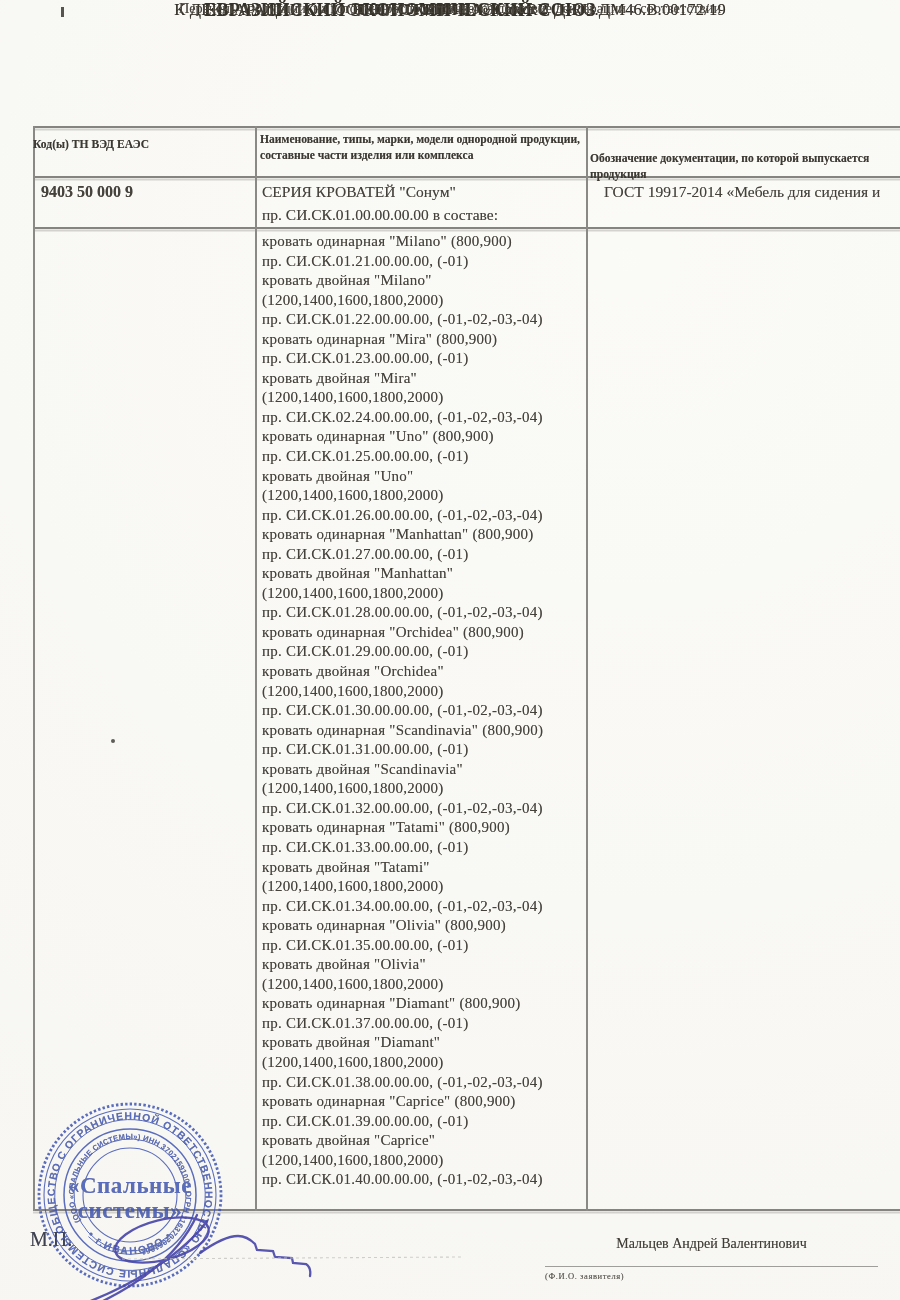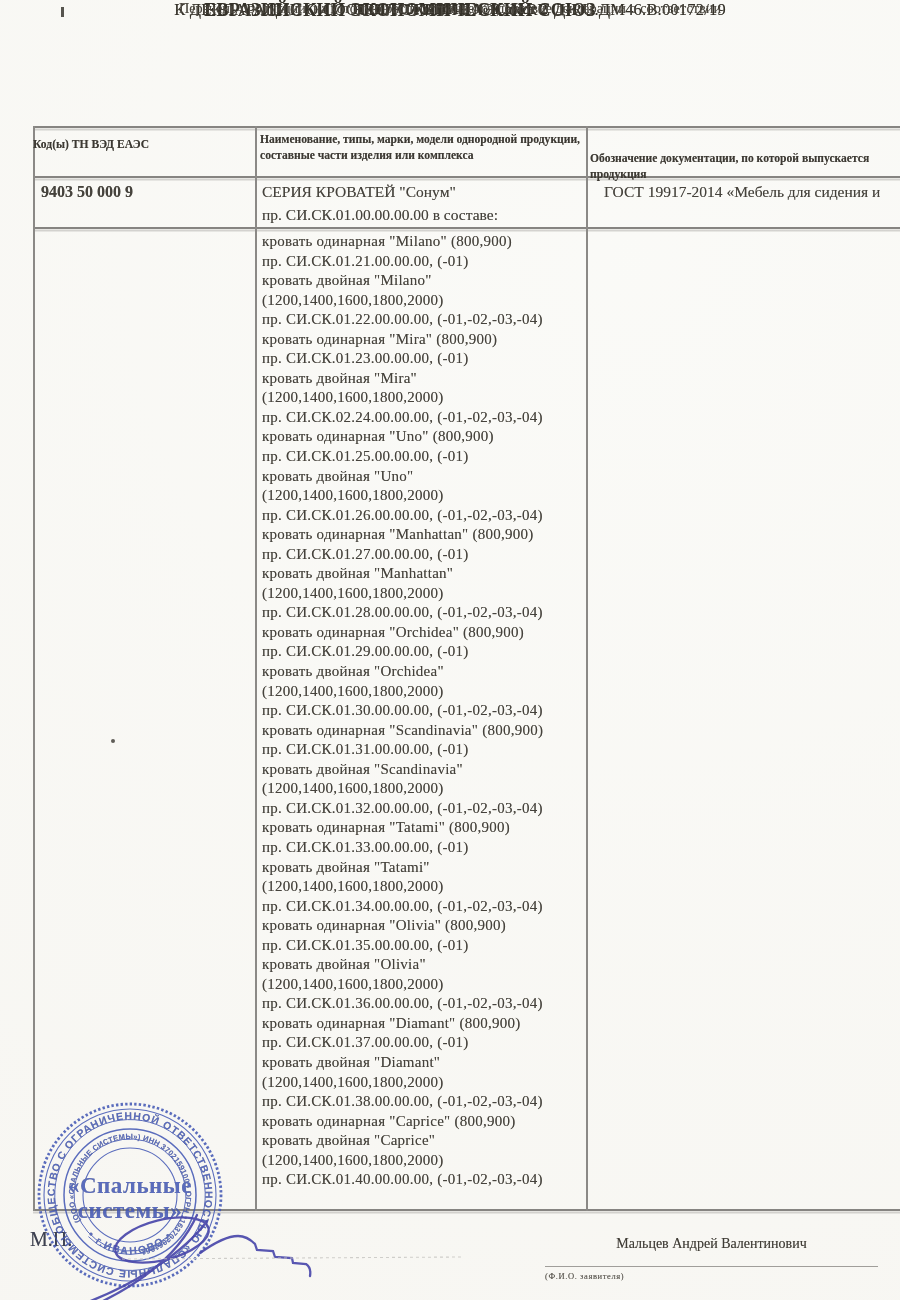--- a/index.html
+++ b/index.html
@@ -109,27 +109,27 @@
       <div class="cell-line">пр. СИ.СК.01.32.00.00.00, (-01,-02,-03,-04)</div>
       <div class="cell-line">кровать одинарная "Tatami" (800,900)</div>
       <div class="cell-line">пр. СИ.СК.01.33.00.00.00, (-01)</div>
       <div class="cell-line">кровать двойная "Tatami"</div>
       <div class="cell-line">(1200,1400,1600,1800,2000)</div>
       <div class="cell-line">пр. СИ.СК.01.34.00.00.00, (-01,-02,-03,-04)</div>
       <div class="cell-line">кровать одинарная "Olivia" (800,900)</div>
       <div class="cell-line">пр. СИ.СК.01.35.00.00.00, (-01)</div>
       <div class="cell-line">кровать двойная "Olivia"</div>
       <div class="cell-line">(1200,1400,1600,1800,2000)</div>
-      <div class="cell-line">пр. СИ.СК.01.36.00.00.00, (-01,-02,-03,-04)</div>
       <div class="cell-line">кровать одинарная "Diamant" (800,900)</div>
       <div class="cell-line">пр. СИ.СК.01.37.00.00.00, (-01)</div>
       <div class="cell-line">кровать двойная "Diamant"</div>
       <div class="cell-line">(1200,1400,1600,1800,2000)</div>
       <div class="cell-line">пр. СИ.СК.01.38.00.00.00, (-01,-02,-03,-04)</div>
       <div class="cell-line">кровать одинарная "Caprice" (800,900)</div>
+      <div class="cell-line">пр. СИ.СК.01.39.00.00.00, (-01)</div>
       <div class="cell-line">кровать двойная "Caprice"</div>
       <div class="cell-line">(1200,1400,1600,1800,2000)</div>
       <div class="cell-line">пр. СИ.СК.01.40.00.00.00, (-01,-02,-03,-04)</div>
     </div>
 
   <div class="abs mp">М.П.</div>
   <div class="abs applicant">Мальцев Андрей Валентинович</div>
   <div class="abs sigline"></div>
   <div class="abs caption">(Ф.И.О. заявителя)</div>
 

